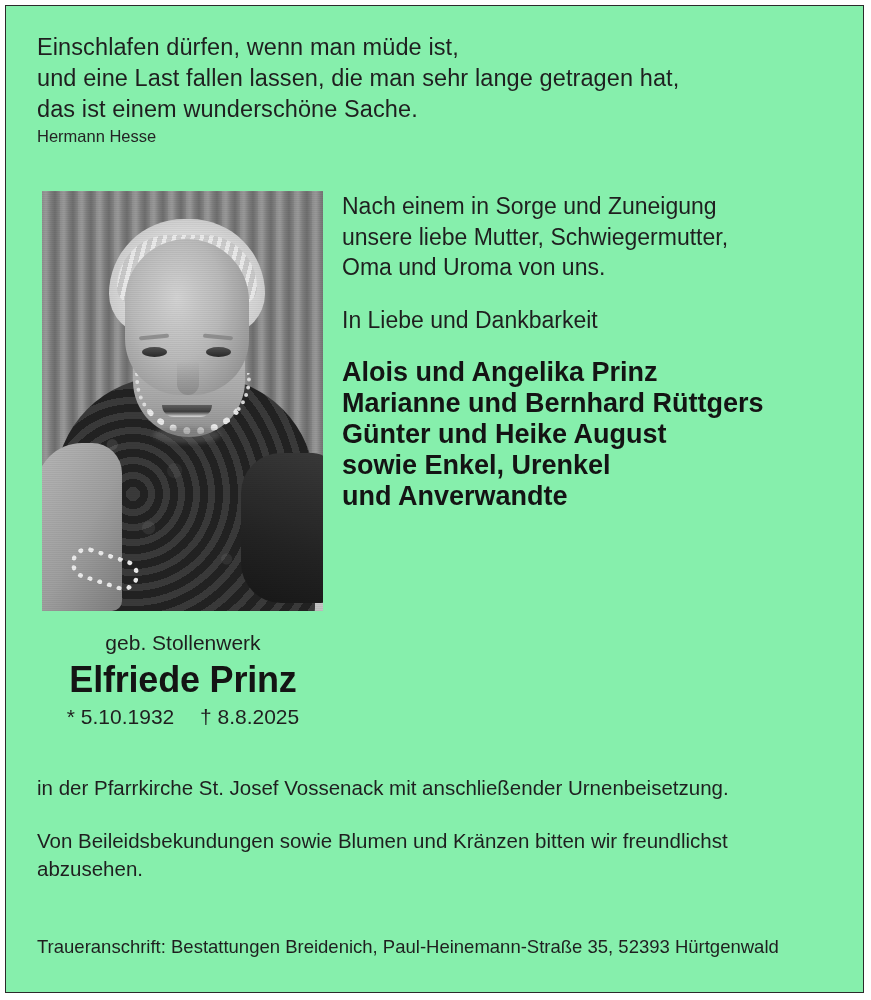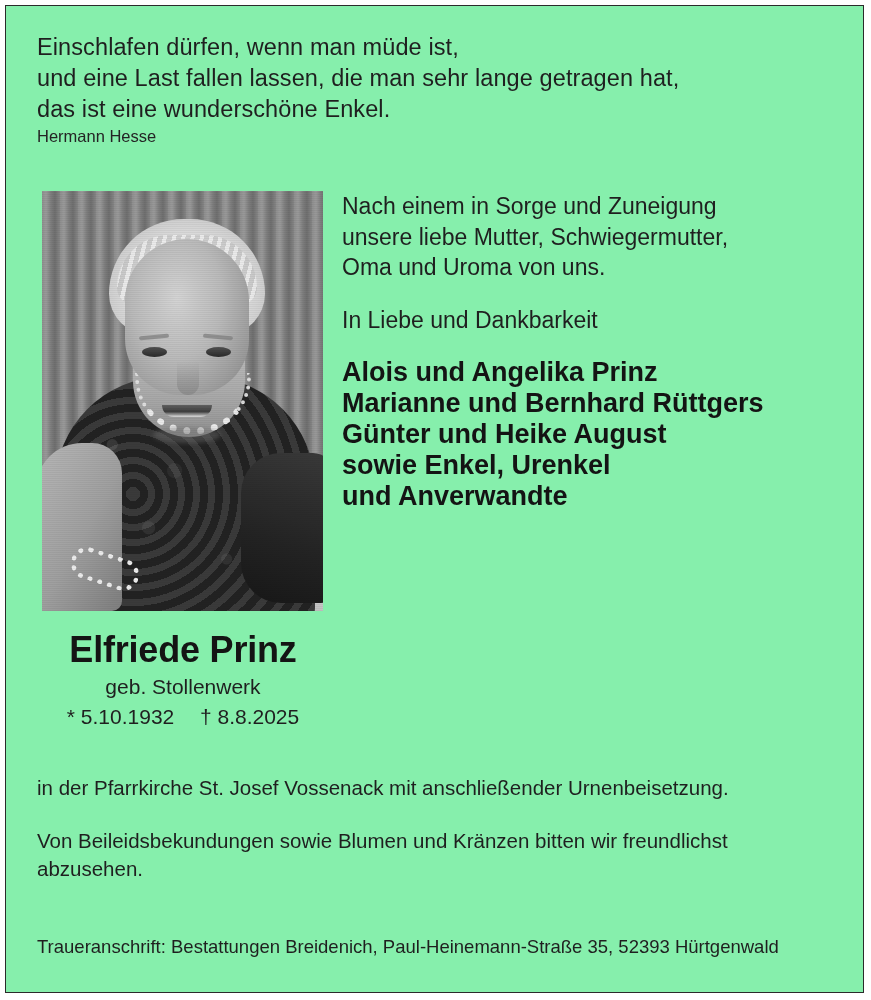--- a/index.html
+++ b/index.html
@@ -326,21 +326,21 @@
 </style>
 </head>
 <body>
 
 <div id="notice">
   <div class="inner">
 
     <div id="quote-block">
       <div class="quote-line">Einschlafen dürfen, wenn man müde ist,</div>
       <div class="quote-line">und eine Last fallen lassen, die man sehr lange getragen hat,</div>
-      <div class="quote-line">das ist eine wunderschöne Enkel.</div>
+      <div class="quote-line">das ist einem wunderschöne Sache.</div>
       <div id="quote-author">Hermann Hesse</div>
     </div>
 
     <div id="photo-frame">
       <div class="curtain"></div>
       <div class="floor"></div>
       <div class="floor-line"></div>
 
       <div class="torso"></div>
       <div class="sleeve-right"></div>
@@ -377,22 +377,22 @@
       <div class="para-gap"></div>
 
       <div class="family-line">Alois und Angelika Prinz</div>
       <div class="family-line">Marianne und Bernhard Rüttgers</div>
       <div class="family-line">Günter und Heike August</div>
       <div class="family-line">sowie Enkel, Urenkel</div>
       <div class="family-line">und Anverwandte</div>
     </div>
 
     <div id="name-block">
+      <div id="maiden-name">geb. Stollenwerk</div>
       <div id="deceased-name">Elfriede Prinz</div>
-      <div id="maiden-name">geb. Stollenwerk</div>
       <div id="life-dates">
         <span>*</span>
         <span>5.10.1932</span>
         <span class="sep"></span>
         <span>†</span>
         <span>8.8.2025</span>
       </div>
     </div>
 
     <div id="footer">

